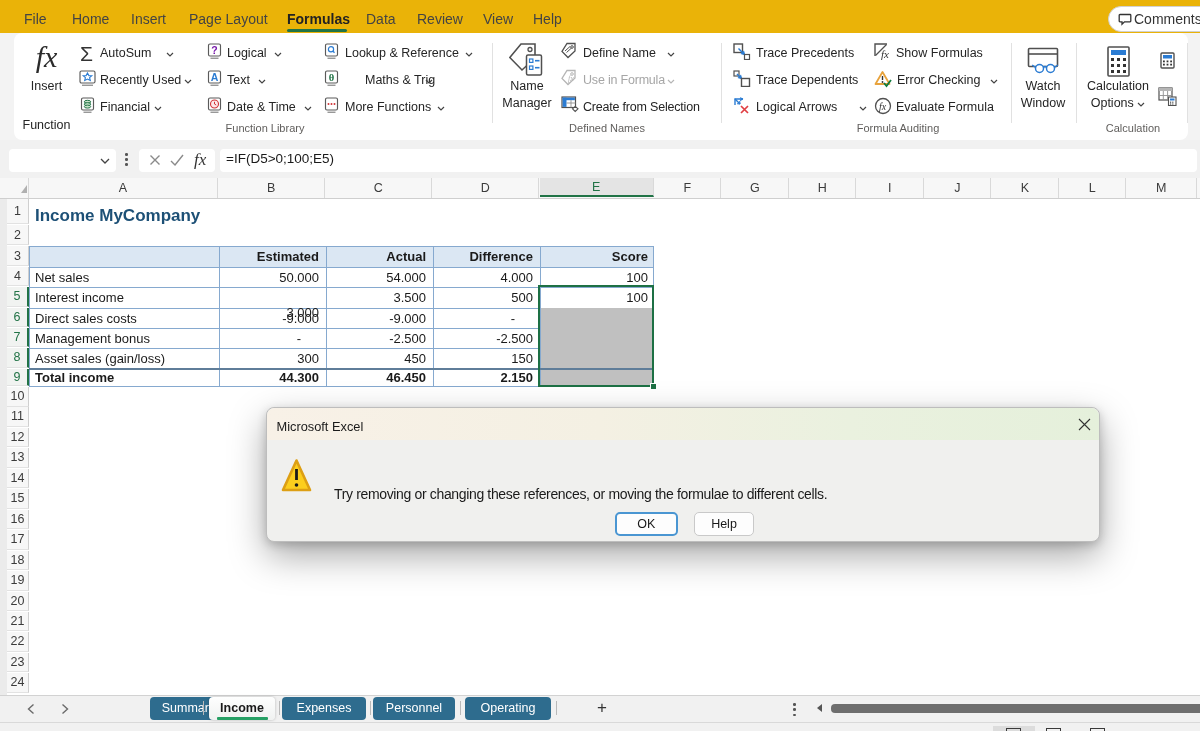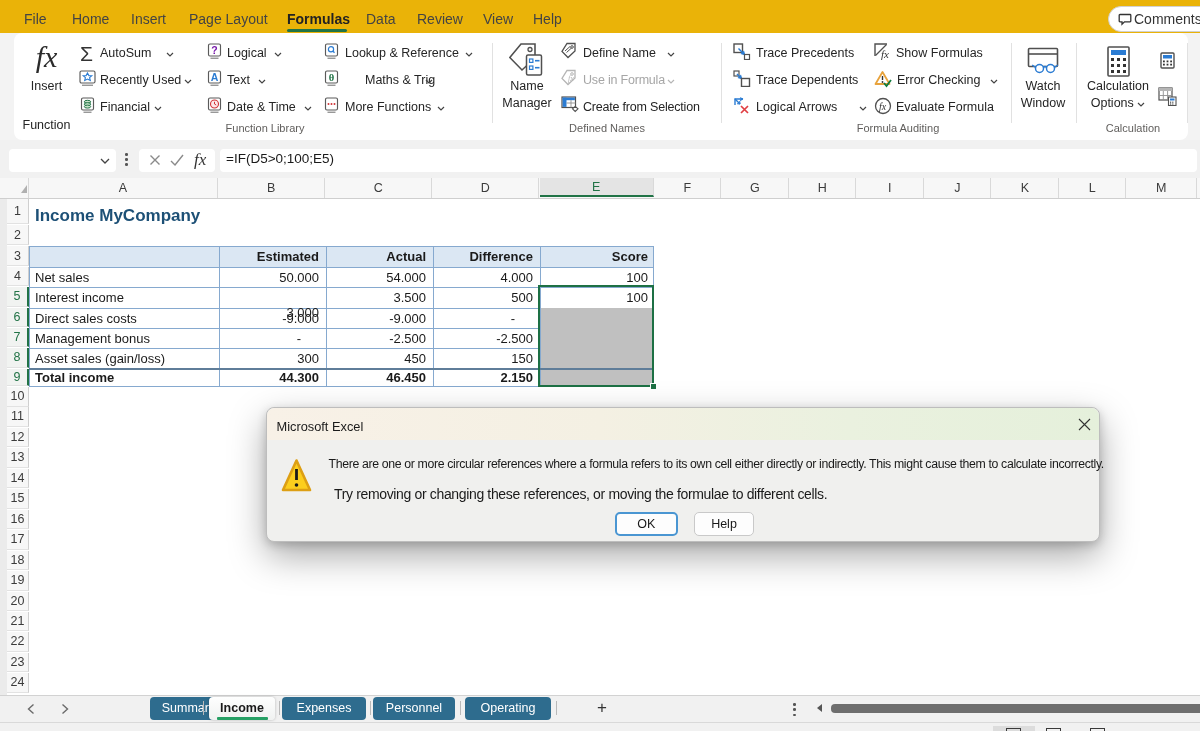--- a/index.html
+++ b/index.html
@@ -445,21 +445,20 @@
     <div class="abs" style="left:0; top:0; width:832px; height:32px; background:linear-gradient(90deg,#f8f1e7 0%,#f4f0e3 40%,#eaf1df 70%,#e5f0db 100%); border-radius:8px 8px 0 0;"></div>
     <div class="abs" style="left:9.5px; top:10.5px; font-size:12.8px; color:#1a1a1a;">Microsoft Excel</div>
     <svg class="abs" style="left:811px; top:10px;" width="13" height="13" viewBox="0 0 13 13">
       <path d="M1 1 L12 12 M12 1 L1 12" stroke="#333" stroke-width="1.1"></path>
     </svg>
     <svg class="abs" style="left:13.5px; top:50px;" width="31" height="35" viewBox="0 0 31 35">
       <path d="M15.5 2.5 L29 32 L2 32 Z" fill="#fcce1d" stroke="#dd9f13" stroke-width="2.6" stroke-linejoin="round"></path>
       <line x1="15.5" y1="11" x2="15.5" y2="22" stroke="#1a1a1a" stroke-width="2.8"></line>
       <circle cx="15.5" cy="27" r="1.8" fill="#1a1a1a"></circle>
     </svg>
-    <div class="abs" style="left:61.5px; top:49px; font-size:12.3px; letter-spacing:-0.35px; color:#1a1a1a; white-space:nowrap;">There are one or more circular references where a formula refers to its own cell either directly or indirectly. This might cause them to calculate incorrectly.</div>
     <div class="abs" style="left:67px; top:78px; font-size:14px; letter-spacing:-0.35px; color:#1a1a1a; white-space:nowrap;">Try removing or changing these references, or moving the formulae to different cells.</div>
     <div class="abs" style="left:348px; top:104px; width:62.5px; height:24px; background:#fdfdfd; border:2px solid #4a96d2; border-radius:5px; text-align:center; line-height:20px; font-size:12.5px; color:#1a1a1a;">OK</div>
     <div class="abs" style="left:427px; top:104px; width:60px; height:24px; background:#fdfdfd; border:1px solid #c9c9c9; border-radius:5px; text-align:center; line-height:22px; font-size:12.5px; color:#1a1a1a;">Help</div>
   </div>
 
   <div class="abs" id="tabbar">
     <svg class="abs" style="left:26px; top:7px;" width="10" height="12" viewBox="0 0 10 12">
       <path d="M7.5 1.5 L2.5 6 L7.5 10.5" stroke="#6a6a6a" stroke-width="1.4" fill="none"></path>
     </svg>
     <svg class="abs" style="left:60px; top:7px;" width="10" height="12" viewBox="0 0 10 12">

